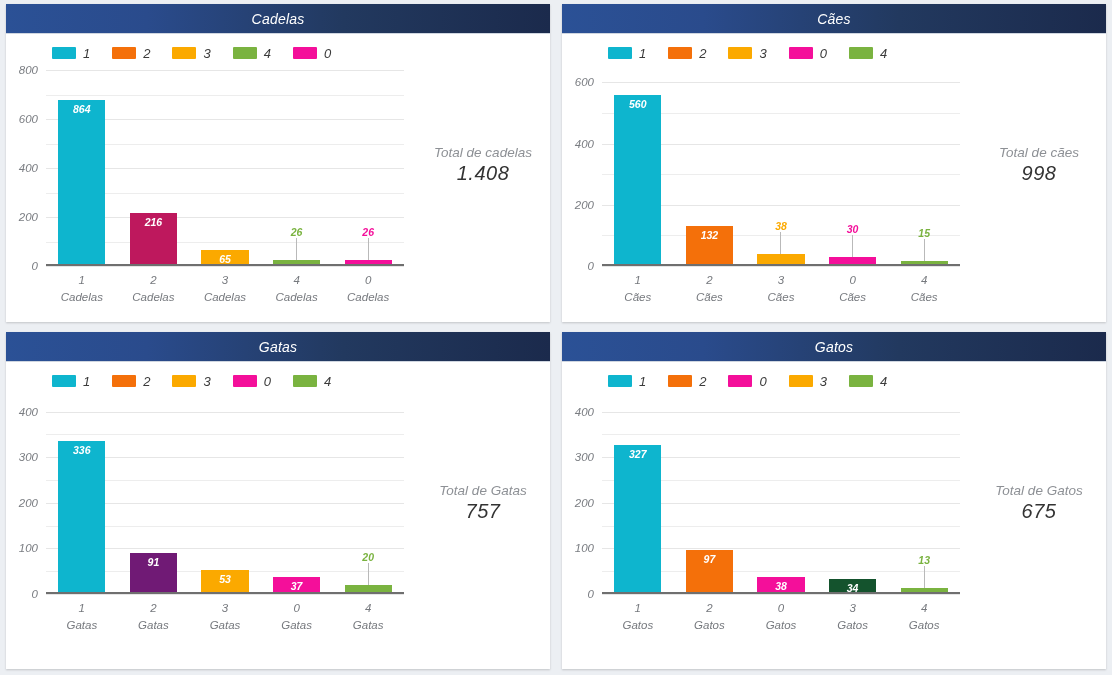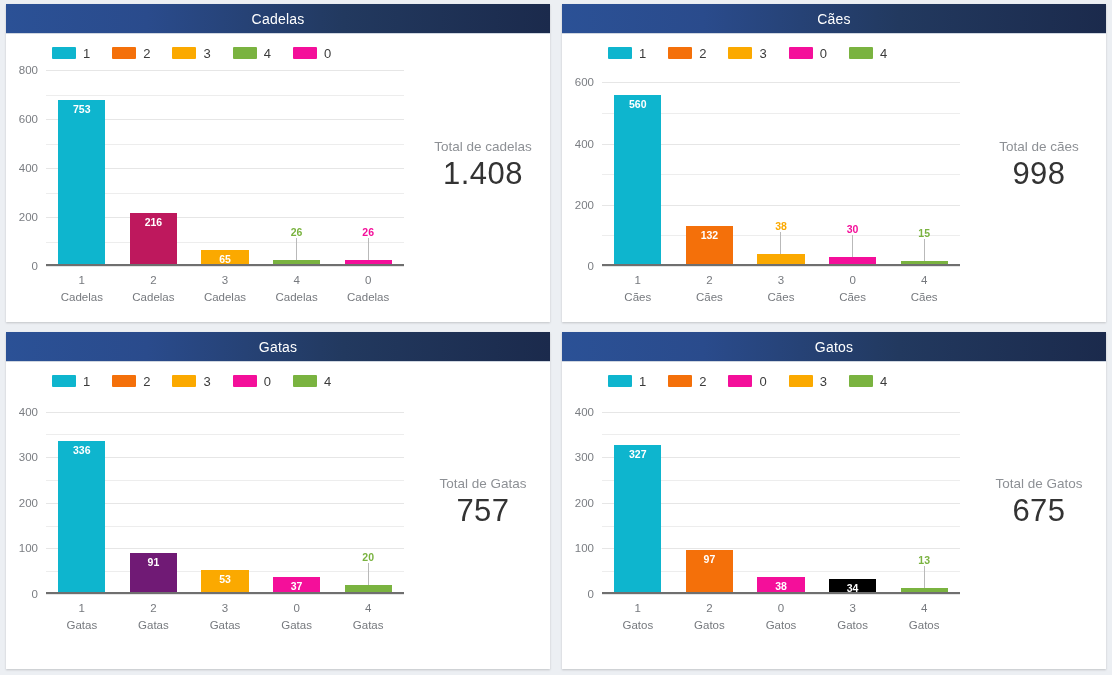--- a/index.html
+++ b/index.html
@@ -10,20 +10,21 @@
     background: #eceff3;
     font-family: "Liberation Sans", sans-serif;
     overflow: hidden;
   }
   #dashboard {
     width: 1112px; height: 675px;
     display: grid;
     grid-template-columns: 556px 556px;
     grid-template-rows: 328px 347px;
     background: #eceff3;
+    font-style: italic;
   }
   .panel-slot { padding: 4px 6px 6px 6px; }
   .panel {
     width: 100%; height: 100%;
     background: #ffffff;
     display: flex; flex-direction: column;
     box-shadow: 0 1px 2px rgba(0,0,0,0.18);
     overflow: hidden;
   }
   .panel-header {
@@ -53,21 +54,21 @@
     padding-bottom: 26px;
   }
   .total-label {
     color: #8d9095;
     font-size: 13.5px;
     margin-bottom: 2px;
     white-space: nowrap;
   }
   .total-value {
     color: #333333;
-    font-size: 31px;
+    font-size: 20px;
     font-weight: 300;
     letter-spacing: .5px;
   }
 
   
   .legend {
     display: flex; flex-direction: row;
     align-items: center;
     gap: 0px;
     padding-left: 46px;
@@ -219,21 +220,21 @@
                 <div class="gridline major" style="top: 75%;"></div>
                 <div class="gridline" style="top: 62.5%;"></div>
                 <div class="gridline major" style="top: 50%;"></div>
                 <div class="gridline" style="top: 37.5%;"></div>
                 <div class="gridline major" style="top: 25%;"></div>
                 <div class="gridline" style="top: 12.5%;"></div>
                 <div class="gridline major" style="top: 0%;"></div>
                 <div class="bars">
                   <div class="bar-col">
                     <div class="bar" style="height: 84.625%; background: rgb(14, 181, 206);">
-                      <span class="bar-label-in">753</span>
+                      <span class="bar-label-in">864</span>
                     </div>
                   </div>
                   <div class="bar-col">
                     <div class="bar" style="height: 27%; background: #be185d;">
                       <span class="bar-label-in">216</span>
                     </div>
                   </div>
                   <div class="bar-col">
                     <div class="bar" style="height: 8.125%; background: rgb(251, 169, 0);">
                       <span class="bar-label-in">65</span>
@@ -512,21 +513,21 @@
                     <div class="bar" style="height: 22.5581%; background: rgb(244, 112, 10);">
                       <span class="bar-label-in">97</span>
                     </div>
                   </div>
                   <div class="bar-col">
                     <div class="bar" style="height: 8.83721%; background: rgb(244, 15, 154);">
                       <span class="bar-label-in">38</span>
                     </div>
                   </div>
                   <div class="bar-col">
-                    <div class="bar" style="height: 7.90698%; background: #000000;">
+                    <div class="bar" style="height: 7.90698%; background: #14532d;">
                       <span class="bar-label-in">34</span>
                     </div>
                   </div>
                   <div class="bar-col">
                     <div class="bar" style="height: 3.02326%; background: rgb(122, 179, 64);">
                       <span class="leader"></span>
                       <span class="bar-label-out" style="color: rgb(122, 179, 64); text-align: right;">13</span>
                     </div>
                   </div>
                 </div>

